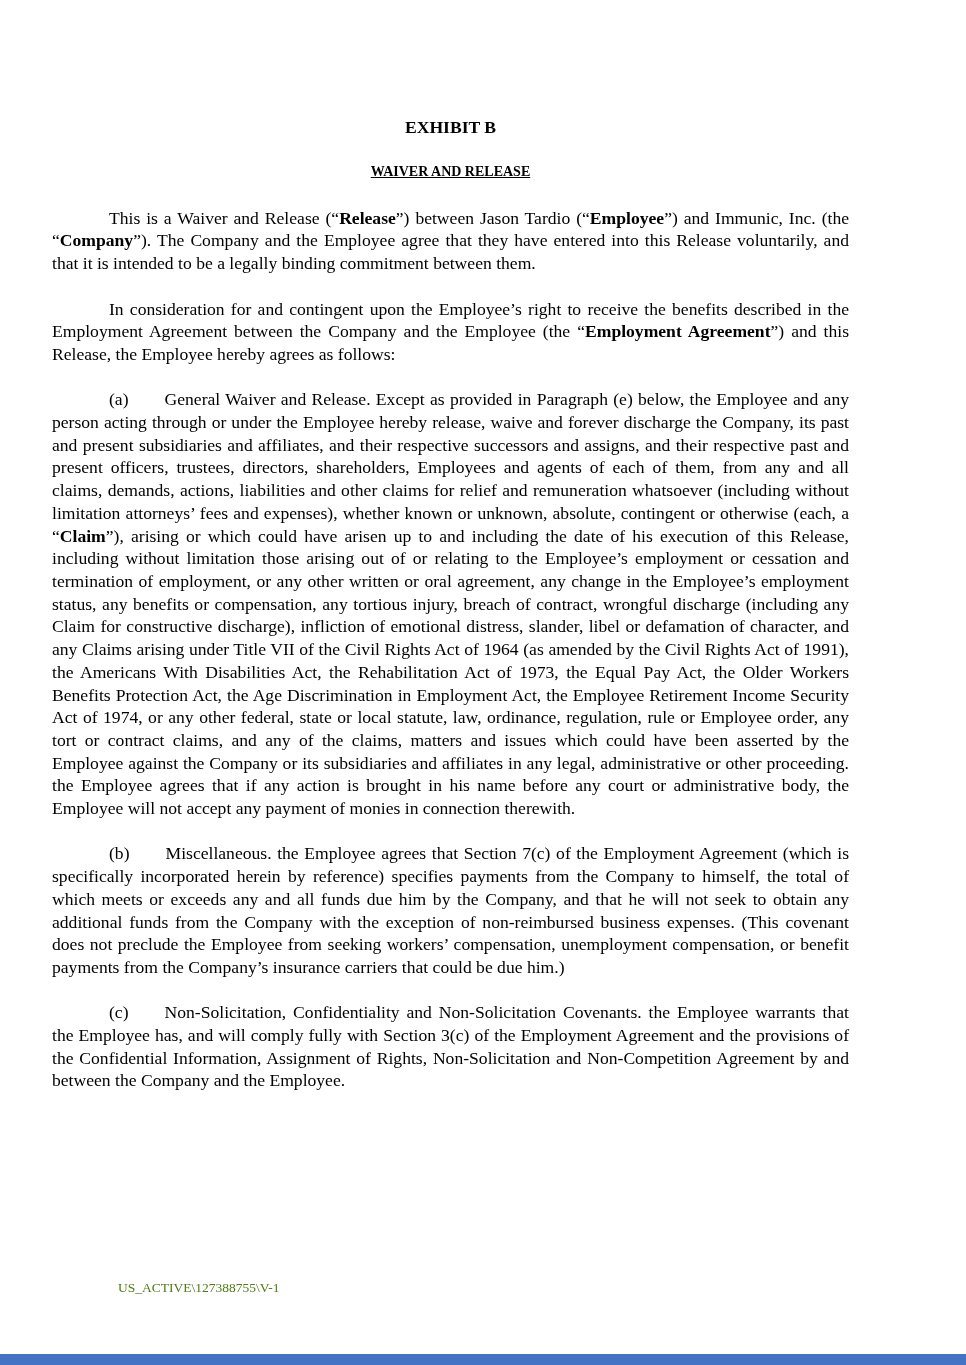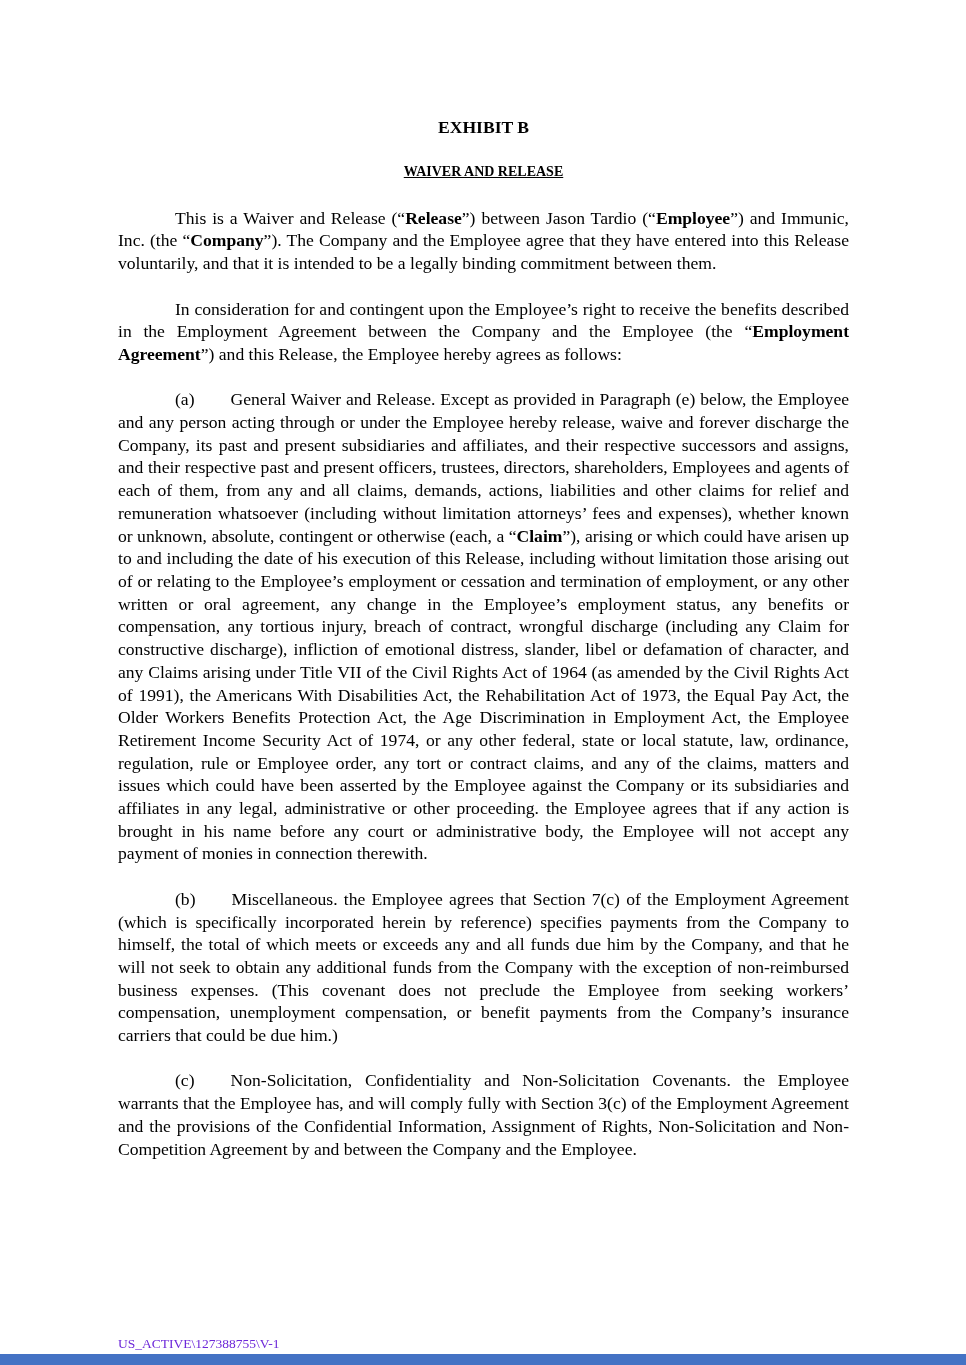--- a/index.html
+++ b/index.html
@@ -8,21 +8,21 @@
     position: relative;
     width: 966px;
     height: 1365px;
     margin: 0 auto;
     background: #ffffff;
     color: #000000;
     font-family: "Liberation Serif", serif;
     overflow: hidden;
   }
   .content {
-    padding: 116px 117px 0 118px;
+    padding: 116px 117px 0 52px;
   }
   .doc-title {
     text-align: center;
     font-weight: bold;
     font-size: 17.6px;
     line-height: 22.7px;
   }
   .doc-subtitle {
     text-align: center;
     font-weight: bold;
@@ -38,25 +38,25 @@
     text-align: justify;
     text-indent: 57px;
     margin: 0 0 22.7px 0;
   }
   .bi { font-weight: bold; }
   .u  { }
   .tab { display: inline-block; width: 36px; }
   .footer {
     position: absolute;
     left: 118px;
-    top: 1336px;
+    top: 1280px;
     font-size: 13.5px;
     line-height: 16px;
     font-family: "Liberation Serif", serif;
-    color: #6d28d9;
+    color: #4d7c0f;
   }
   .bottom-bar {
     position: absolute;
     left: 0;
     right: 0;
     bottom: 0;
     height: 11px;
     background: #4472c4;
   }
 </style>

